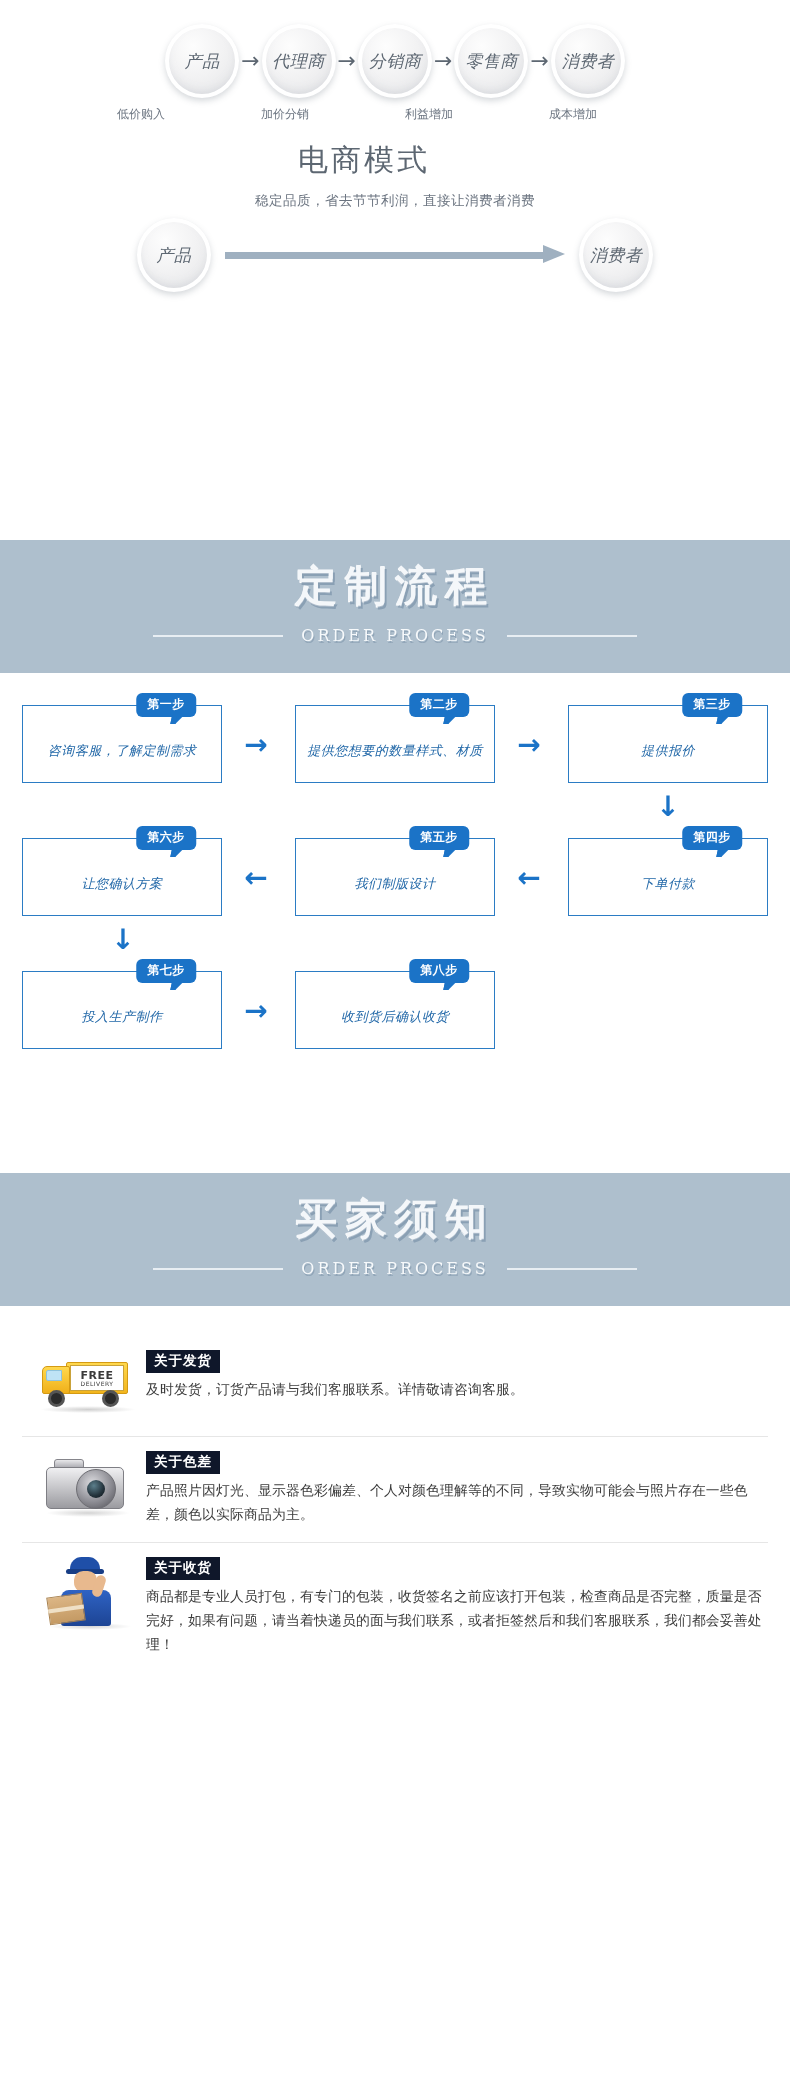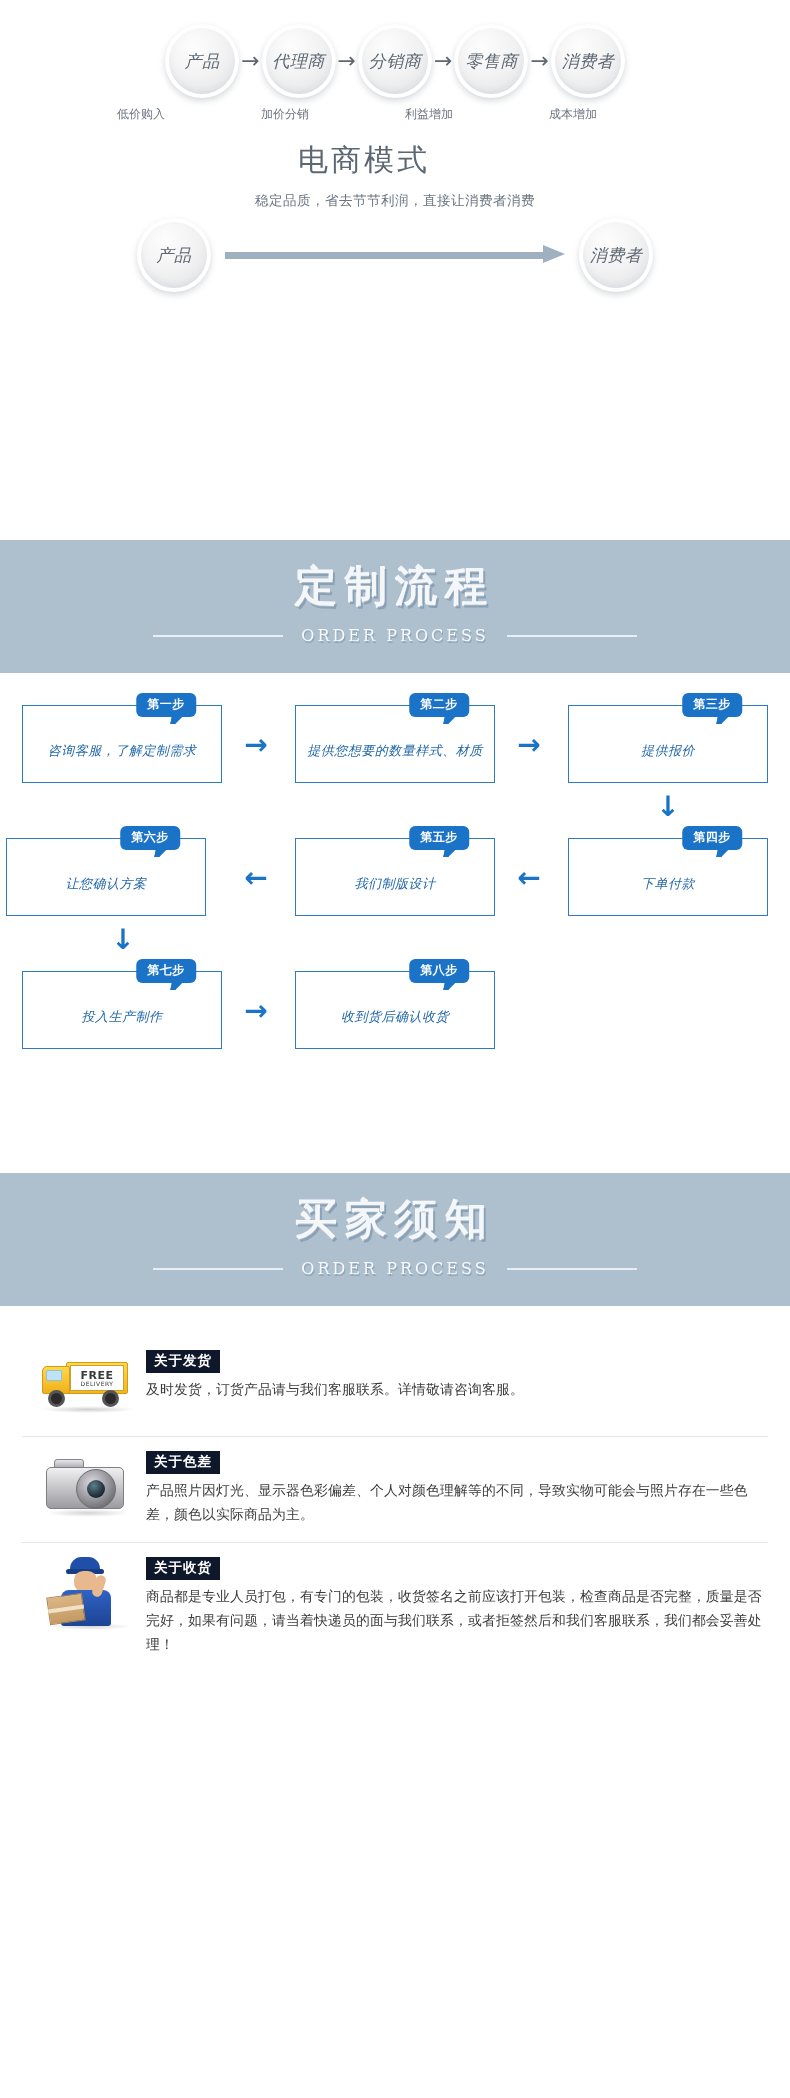--- a/index.html
+++ b/index.html
@@ -300,21 +300,21 @@
     <div class="step" style="left:568px; top:165px;">
       <div class="tag">第四步</div>
       <div class="txt">下单付款</div>
     </div>
     <div class="arr arr-h" style="left:507px; top:191px;">←</div>
     <div class="step" style="left:295px; top:165px;">
       <div class="tag">第五步</div>
       <div class="txt">我们制版设计</div>
     </div>
     <div class="arr arr-h" style="left:234px; top:191px;">←</div>
-    <div class="step" style="left:6px;  top:165px;">
+    <div class="step" style="left:22px;  top:165px;">
       <div class="tag">第六步</div>
       <div class="txt">让您确认方案</div>
     </div>
 
     <div class="arr arr-v" style="left:110px; top:253px;">↓</div>
 
     <div class="step" style="left:22px;  top:298px;">
       <div class="tag">第七步</div>
       <div class="txt">投入生产制作</div>
     </div>

